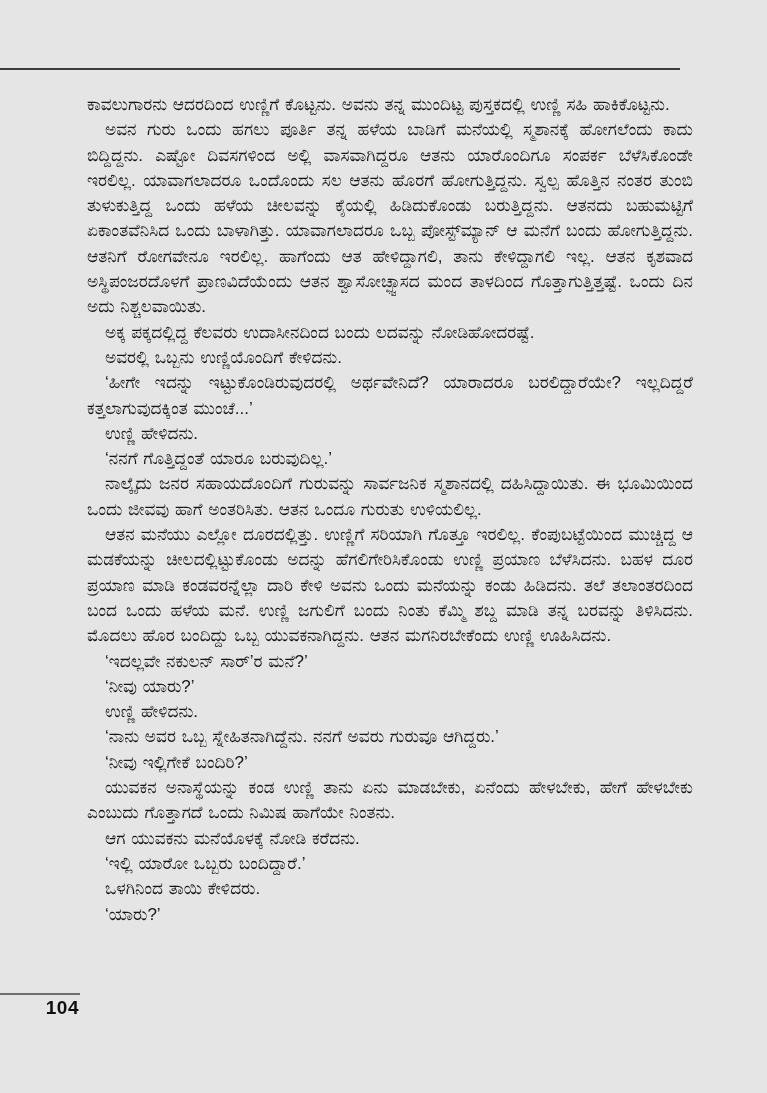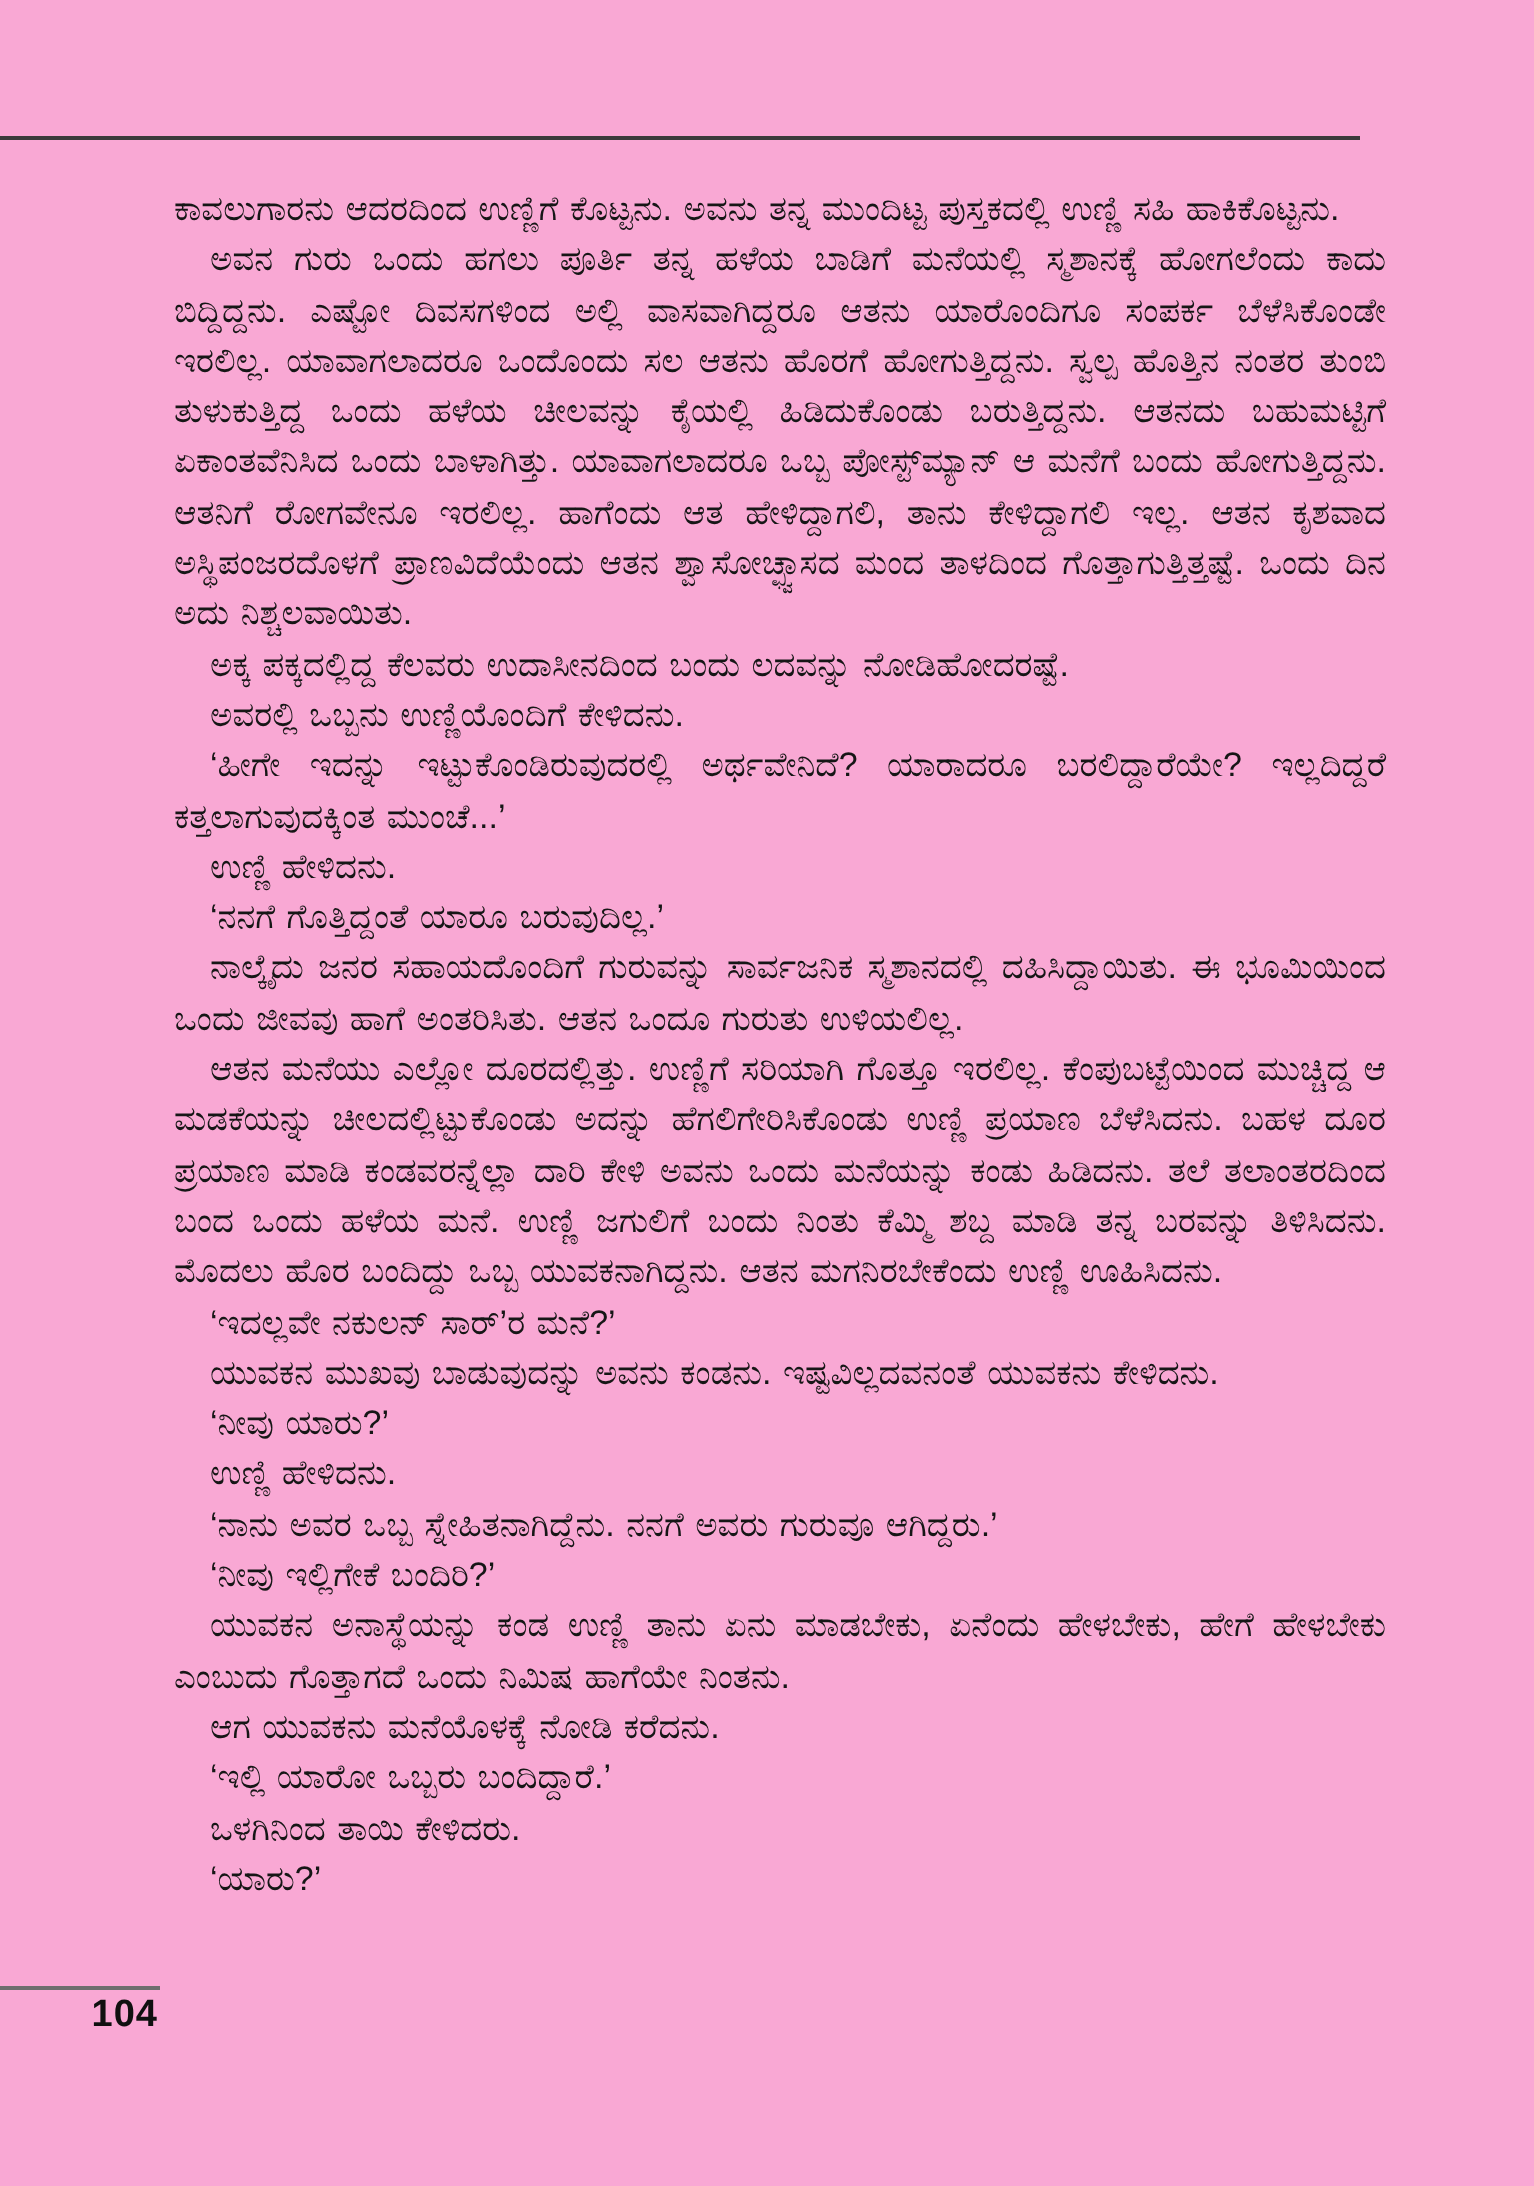--- a/index.html
+++ b/index.html
@@ -8,21 +8,21 @@
     width: 767px;
     height: 1093px;
     background: #ffffff;
     position: relative;
     overflow: hidden;
     font-family: "Liberation Sans", sans-serif;
   }
   .book-page {
     position: absolute;
     inset: 0;
-    background: #f9a8d4;
+    background: #e5e5e5;
   }
   .top-rule {
     position: absolute;
     left: 0;
     top: 68px;
     width: 680px;
     height: 2px;
     background: #3b3b3b;
   }
   .text-block {
@@ -75,21 +75,20 @@
     <p class="para flush">ಕಾವಲುಗಾರನು ಆದರದಿಂದ ಉಣ್ಣಿಗೆ ಕೊಟ್ಟನು. ಅವನು ತನ್ನ ಮುಂದಿಟ್ಟ ಪುಸ್ತಕದಲ್ಲಿ ಉಣ್ಣಿ ಸಹಿ ಹಾಕಿಕೊಟ್ಟನು.</p>
     <p class="para">ಅವನ ಗುರು ಒಂದು ಹಗಲು ಪೂರ್ತಿ ತನ್ನ ಹಳೆಯ ಬಾಡಿಗೆ ಮನೆಯಲ್ಲಿ ಸ್ಮಶಾನಕ್ಕೆ ಹೋಗಲೆಂದು ಕಾದು ಬಿದ್ದಿದ್ದನು. ಎಷ್ಟೋ ದಿವಸಗಳಿಂದ ಅಲ್ಲಿ ವಾಸವಾಗಿದ್ದರೂ ಆತನು ಯಾರೊಂದಿಗೂ ಸಂಪರ್ಕ ಬೆಳೆಸಿಕೊಂಡೇ ಇರಲಿಲ್ಲ. ಯಾವಾಗಲಾದರೂ ಒಂದೊಂದು ಸಲ ಆತನು ಹೊರಗೆ ಹೋಗುತ್ತಿದ್ದನು. ಸ್ವಲ್ಪ ಹೊತ್ತಿನ ನಂತರ ತುಂಬಿ ತುಳುಕುತ್ತಿದ್ದ ಒಂದು ಹಳೆಯ ಚೀಲವನ್ನು ಕೈಯಲ್ಲಿ ಹಿಡಿದುಕೊಂಡು ಬರುತ್ತಿದ್ದನು. ಆತನದು ಬಹುಮಟ್ಟಿಗೆ ಏಕಾಂತವೆನಿಸಿದ ಒಂದು ಬಾಳಾಗಿತ್ತು. ಯಾವಾಗಲಾದರೂ ಒಬ್ಬ ಪೋಸ್ಟ್‌ಮ್ಯಾನ್ ಆ ಮನೆಗೆ ಬಂದು ಹೋಗುತ್ತಿದ್ದನು. ಆತನಿಗೆ ರೋಗವೇನೂ ಇರಲಿಲ್ಲ. ಹಾಗೆಂದು ಆತ ಹೇಳಿದ್ದಾಗಲಿ, ತಾನು ಕೇಳಿದ್ದಾಗಲಿ ಇಲ್ಲ. ಆತನ ಕೃಶವಾದ ಅಸ್ಥಿಪಂಜರದೊಳಗೆ ಪ್ರಾಣವಿದೆಯೆಂದು ಆತನ ಶ್ವಾಸೋಚ್ಛ್ವಾಸದ ಮಂದ ತಾಳದಿಂದ ಗೊತ್ತಾಗುತ್ತಿತ್ತಷ್ಟೆ. ಒಂದು ದಿನ ಅದು ನಿಶ್ಚಲವಾಯಿತು.</p>
     <p class="para">ಅಕ್ಕ ಪಕ್ಕದಲ್ಲಿದ್ದ ಕೆಲವರು ಉದಾಸೀನದಿಂದ ಬಂದು ಲದವನ್ನು ನೋಡಿಹೋದರಷ್ಟೆ.</p>
     <p class="para">ಅವರಲ್ಲಿ ಒಬ್ಬನು ಉಣ್ಣಿಯೊಂದಿಗೆ ಕೇಳಿದನು.</p>
     <p class="para">‘ಹೀಗೇ ಇದನ್ನು ಇಟ್ಟುಕೊಂಡಿರುವುದರಲ್ಲಿ ಅರ್ಥವೇನಿದೆ? ಯಾರಾದರೂ ಬರಲಿದ್ದಾರೆಯೇ? ಇಲ್ಲದಿದ್ದರೆ ಕತ್ತಲಾಗುವುದಕ್ಕಿಂತ ಮುಂಚೆ...’</p>
     <p class="para">ಉಣ್ಣಿ ಹೇಳಿದನು.</p>
     <p class="para">‘ನನಗೆ ಗೊತ್ತಿದ್ದಂತೆ ಯಾರೂ ಬರುವುದಿಲ್ಲ.’</p>
     <p class="para">ನಾಲ್ಕೈದು ಜನರ ಸಹಾಯದೊಂದಿಗೆ ಗುರುವನ್ನು ಸಾರ್ವಜನಿಕ ಸ್ಮಶಾನದಲ್ಲಿ ದಹಿಸಿದ್ದಾಯಿತು. ಈ ಭೂಮಿಯಿಂದ ಒಂದು ಜೀವವು ಹಾಗೆ ಅಂತರಿಸಿತು. ಆತನ ಒಂದೂ ಗುರುತು ಉಳಿಯಲಿಲ್ಲ.</p>
     <p class="para">ಆತನ ಮನೆಯು ಎಲ್ಲೋ ದೂರದಲ್ಲಿತ್ತು. ಉಣ್ಣಿಗೆ ಸರಿಯಾಗಿ ಗೊತ್ತೂ ಇರಲಿಲ್ಲ. ಕೆಂಪುಬಟ್ಟೆಯಿಂದ ಮುಚ್ಚಿದ್ದ ಆ ಮಡಕೆಯನ್ನು ಚೀಲದಲ್ಲಿಟ್ಟುಕೊಂಡು ಅದನ್ನು ಹೆಗಲಿಗೇರಿಸಿಕೊಂಡು ಉಣ್ಣಿ ಪ್ರಯಾಣ ಬೆಳೆಸಿದನು. ಬಹಳ ದೂರ ಪ್ರಯಾಣ ಮಾಡಿ ಕಂಡವರನ್ನೆಲ್ಲಾ ದಾರಿ ಕೇಳಿ ಅವನು ಒಂದು ಮನೆಯನ್ನು ಕಂಡು ಹಿಡಿದನು. ತಲೆ ತಲಾಂತರದಿಂದ ಬಂದ ಒಂದು ಹಳೆಯ ಮನೆ. ಉಣ್ಣಿ ಜಗುಲಿಗೆ ಬಂದು ನಿಂತು ಕೆಮ್ಮಿ ಶಬ್ದ ಮಾಡಿ ತನ್ನ ಬರವನ್ನು ತಿಳಿಸಿದನು. ಮೊದಲು ಹೊರ ಬಂದಿದ್ದು ಒಬ್ಬ ಯುವಕನಾಗಿದ್ದನು. ಆತನ ಮಗನಿರಬೇಕೆಂದು ಉಣ್ಣಿ ಊಹಿಸಿದನು.</p>
     <p class="para">‘ಇದಲ್ಲವೇ ನಕುಲನ್ ಸಾರ್’ರ ಮನೆ?’</p>
-    <p class="para">ಯುವಕನ ಮುಖವು ಬಾಡುವುದನ್ನು ಅವನು ಕಂಡನು. ಇಷ್ಟವಿಲ್ಲದವನಂತೆ ಯುವಕನು ಕೇಳಿದನು.</p>
     <p class="para">‘ನೀವು ಯಾರು?’</p>
     <p class="para">ಉಣ್ಣಿ ಹೇಳಿದನು.</p>
     <p class="para">‘ನಾನು ಅವರ ಒಬ್ಬ ಸ್ನೇಹಿತನಾಗಿದ್ದೆನು. ನನಗೆ ಅವರು ಗುರುವೂ ಆಗಿದ್ದರು.’</p>
     <p class="para">‘ನೀವು ಇಲ್ಲಿಗೇಕೆ ಬಂದಿರಿ?’</p>
     <p class="para">ಯುವಕನ ಅನಾಸ್ಥೆಯನ್ನು ಕಂಡ ಉಣ್ಣಿ ತಾನು ಏನು ಮಾಡಬೇಕು, ಏನೆಂದು ಹೇಳಬೇಕು, ಹೇಗೆ ಹೇಳಬೇಕು ಎಂಬುದು ಗೊತ್ತಾಗದೆ ಒಂದು ನಿಮಿಷ ಹಾಗೆಯೇ ನಿಂತನು.</p>
     <p class="para">ಆಗ ಯುವಕನು ಮನೆಯೊಳಕ್ಕೆ ನೋಡಿ ಕರೆದನು.</p>
     <p class="para">‘ಇಲ್ಲಿ ಯಾರೋ ಒಬ್ಬರು ಬಂದಿದ್ದಾರೆ.’</p>
     <p class="para">ಒಳಗಿನಿಂದ ತಾಯಿ ಕೇಳಿದರು.</p>
     <p class="para">‘ಯಾರು?’</p>
   </div>

